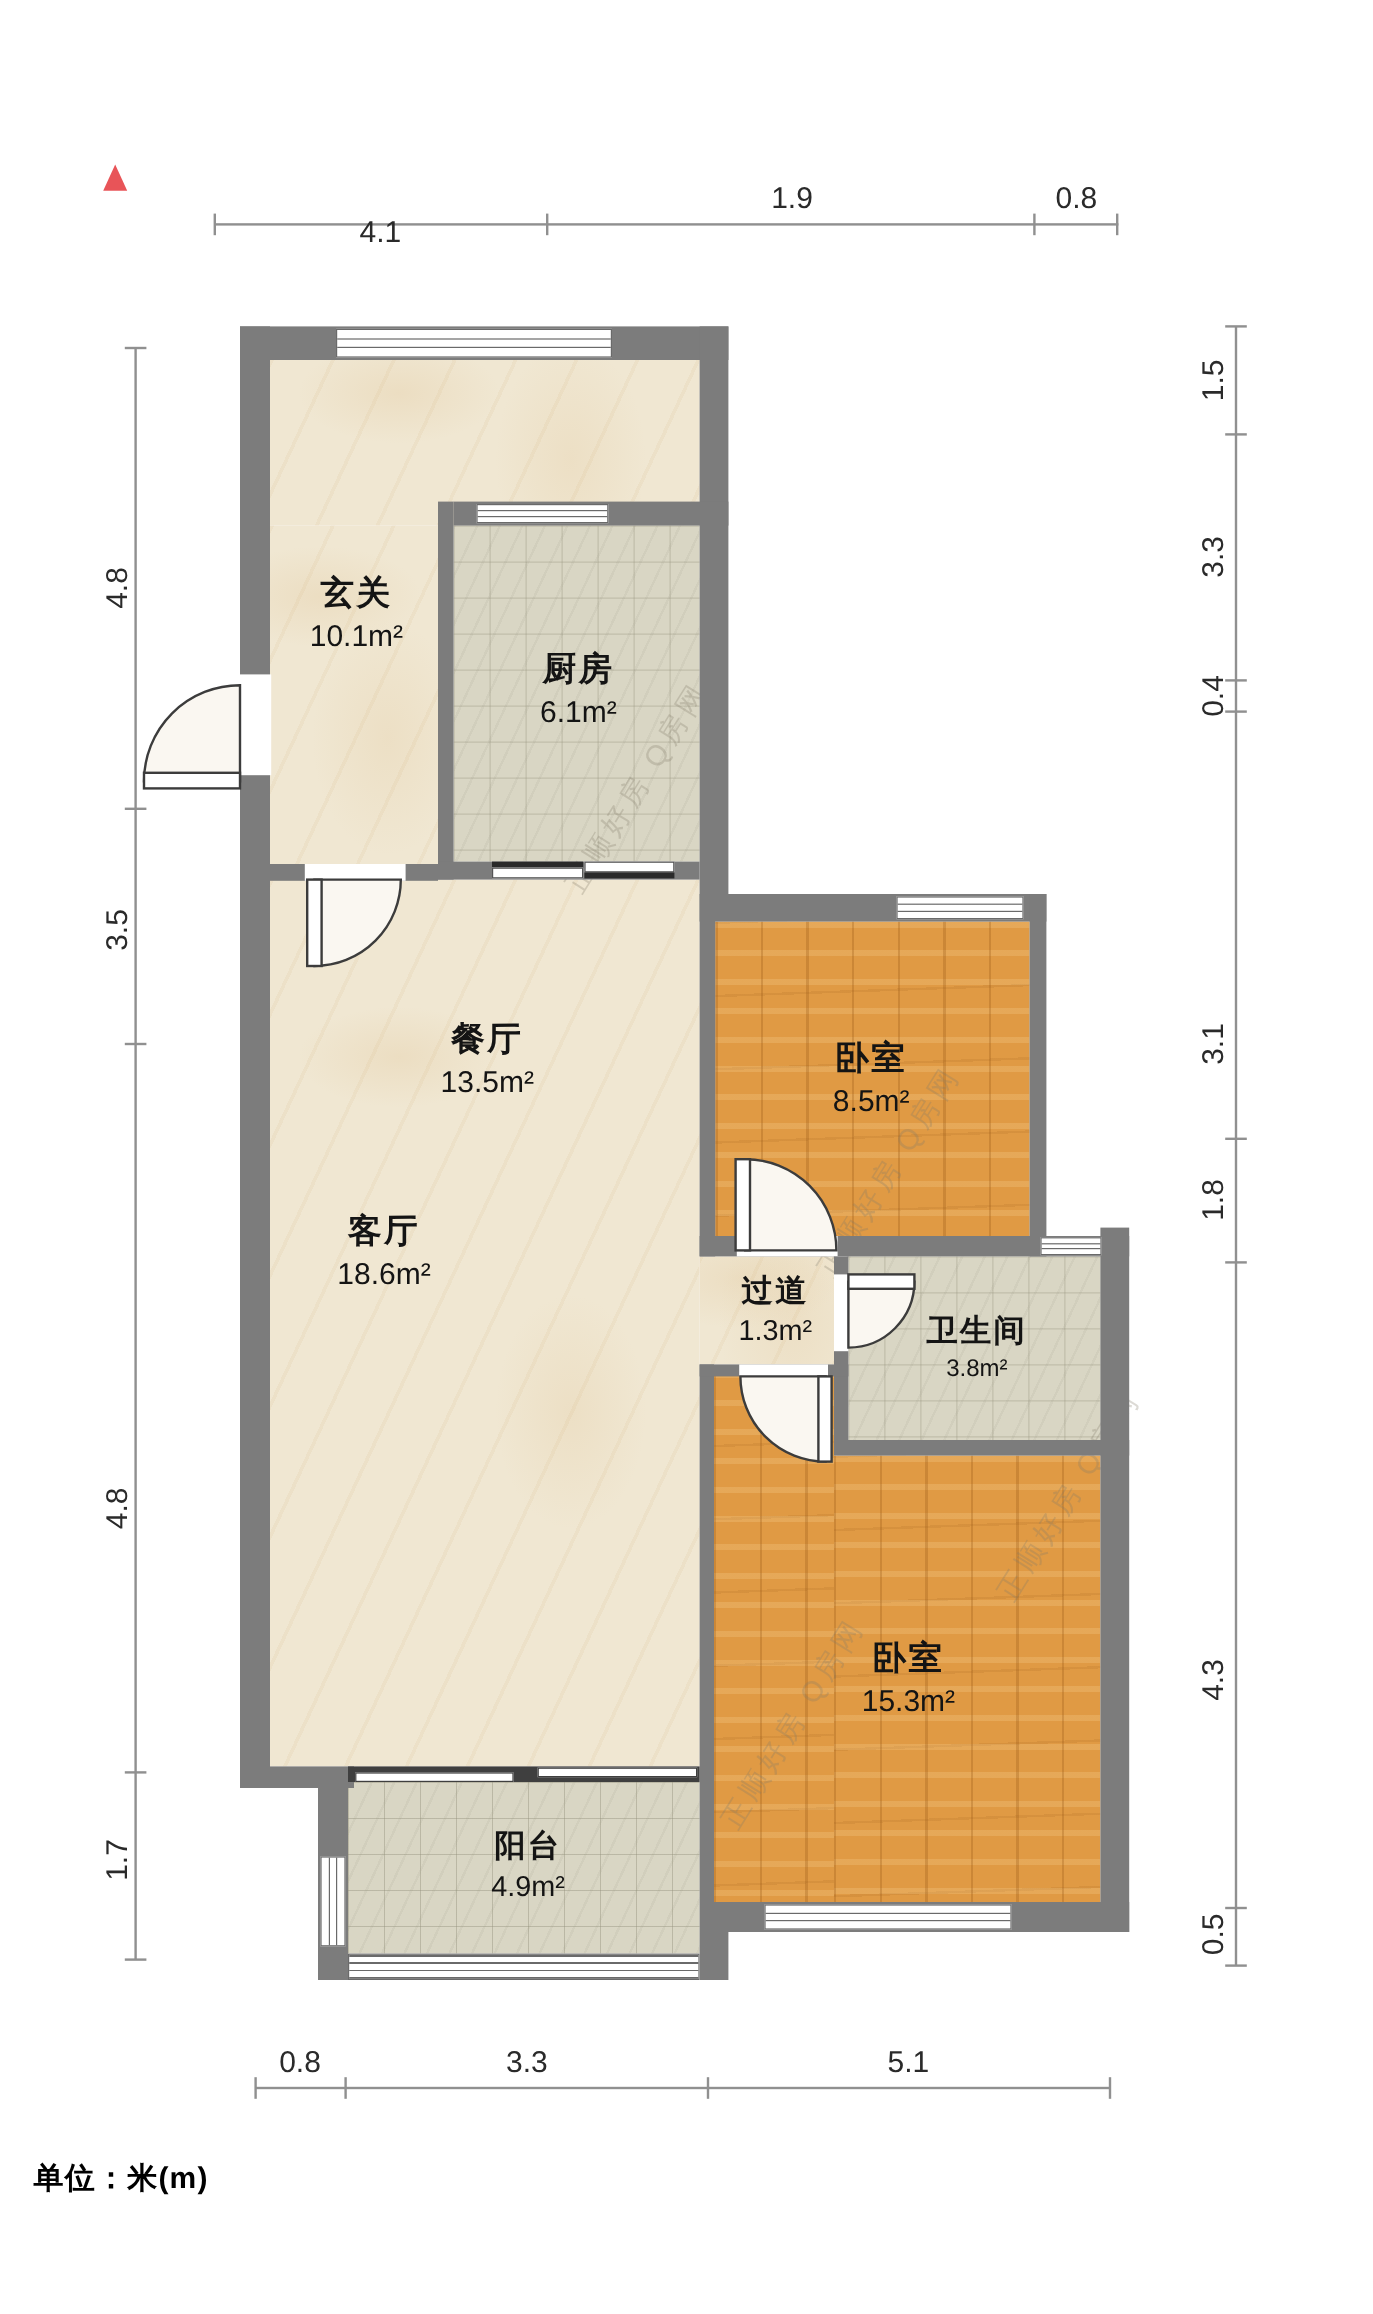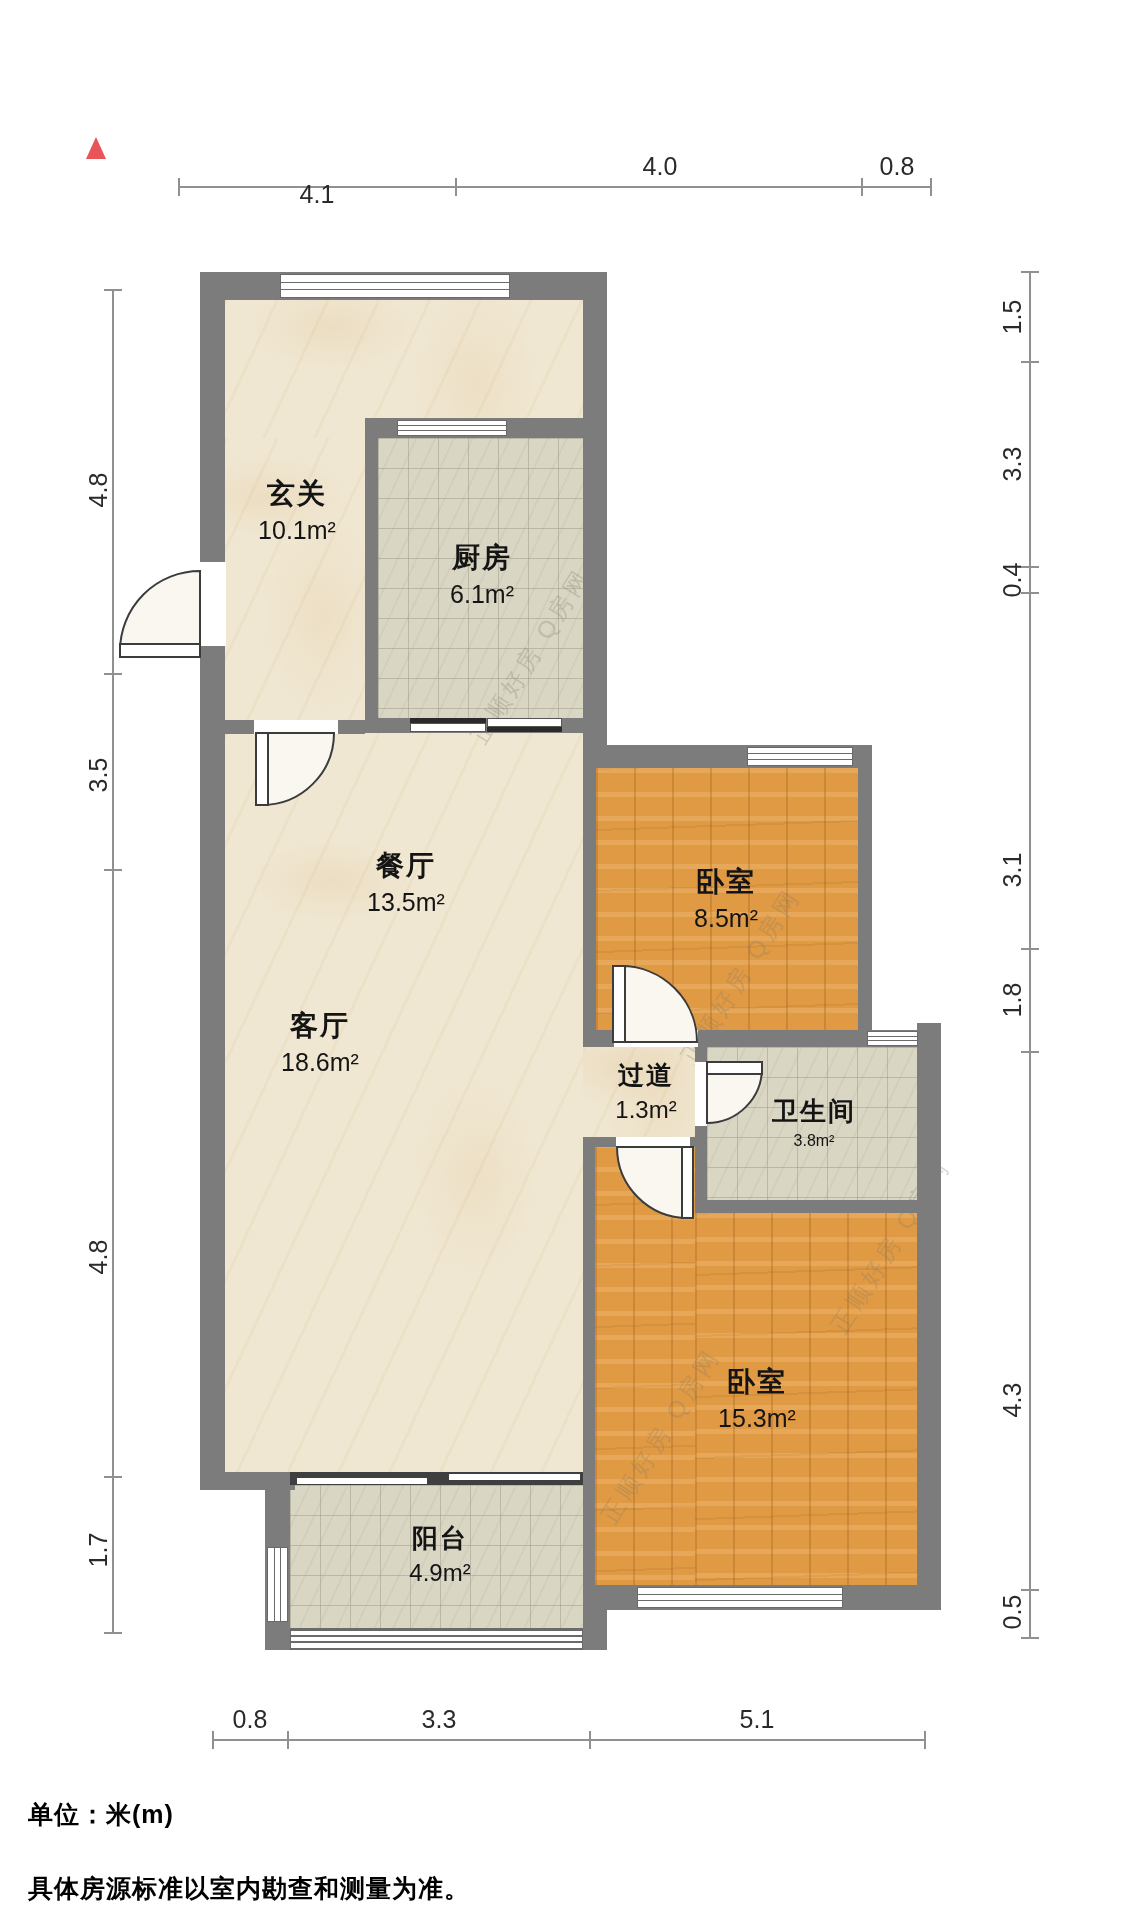--- a/index.html
+++ b/index.html
@@ -148,42 +148,42 @@
   <div class="room-label" style="left:726px;top:898px;">
     <div class="nm">卧室</div>
     <div class="ar">8.5m²</div>
   </div>
   <div class="room-label" style="left:646px;top:1091px;">
     <div class="nm" style="font-size:26px;">过道</div>
     <div class="ar" style="font-size:24px;">1.3m²</div>
   </div>
   <div class="room-label" style="left:814px;top:1122px;">
     <div class="nm" style="font-size:26px;">卫生间</div>
-    <div class="ar" style="font-size:16px;text-align:center;">3.8m²</div>
+    <div class="ar" style="font-size:20px;text-align:center;">3.8m²</div>
   </div>
   <div class="room-label" style="left:320px;top:1042px;">
     <div class="nm">客厅</div>
     <div class="ar">18.6m²</div>
   </div>
   <div class="room-label" style="left:757px;top:1398px;">
     <div class="nm">卧室</div>
     <div class="ar">15.3m²</div>
   </div>
   <div class="room-label" style="left:440px;top:1554px;">
     <div class="nm" style="font-size:26px;">阳台</div>
     <div class="ar" style="font-size:24px;">4.9m²</div>
   </div>
 
   <div class="dim-line" style="left:179px;top:186px;width:753px;height:2px;"></div>
   <div class="tick" style="left:178px;top:178px;width:2px;height:18px;"></div>
   <div class="tick" style="left:455px;top:178px;width:2px;height:18px;"></div>
   <div class="tick" style="left:861px;top:178px;width:2px;height:18px;"></div>
   <div class="tick" style="left:930px;top:178px;width:2px;height:18px;"></div>
   <span class="dim-num" style="left:317px;top:166px;margin-top:28px;">4.1</span>
-  <span class="dim-num" style="left:660px;top:166px;">4.0</span>
+  <span class="dim-num" style="left:660px;top:166px;">1.9</span>
   <span class="dim-num" style="left:897px;top:166px;">0.8</span>
 
   <div class="dim-line" style="left:213px;top:1739px;width:712px;height:2px;"></div>
   <div class="tick" style="left:212px;top:1731px;width:2px;height:18px;"></div>
   <div class="tick" style="left:287px;top:1731px;width:2px;height:18px;"></div>
   <div class="tick" style="left:589px;top:1731px;width:2px;height:18px;"></div>
   <div class="tick" style="left:924px;top:1731px;width:2px;height:18px;"></div>
   <span class="dim-num" style="left:250px;top:1719px;">0.8</span>
   <span class="dim-num" style="left:439px;top:1719px;">3.3</span>
   <span class="dim-num" style="left:757px;top:1719px;">5.1</span>
@@ -210,15 +210,14 @@
   <div class="tick" style="left:1021px;top:1637px;width:18px;height:2px;"></div>
   <span class="dim-num rot" style="left:1012px;top:317px;">1.5</span>
   <span class="dim-num rot" style="left:1012px;top:464px;">3.3</span>
   <span class="dim-num rot" style="left:1012px;top:580px;">0.4</span>
   <span class="dim-num rot" style="left:1012px;top:870px;">3.1</span>
   <span class="dim-num rot" style="left:1012px;top:1000px;">1.8</span>
   <span class="dim-num rot" style="left:1012px;top:1400px;">4.3</span>
   <span class="dim-num rot" style="left:1012px;top:1612px;">0.5</span>
 
   <div class="footer-line" style="left:28px;top:1798px;">单位：米(m)</div>
-  <div class="footer-line" style="left:28px;top:1872px;">具体房源标准以室内勘查和测量为准。</div>
 
 </div>
 
 </body></html>

